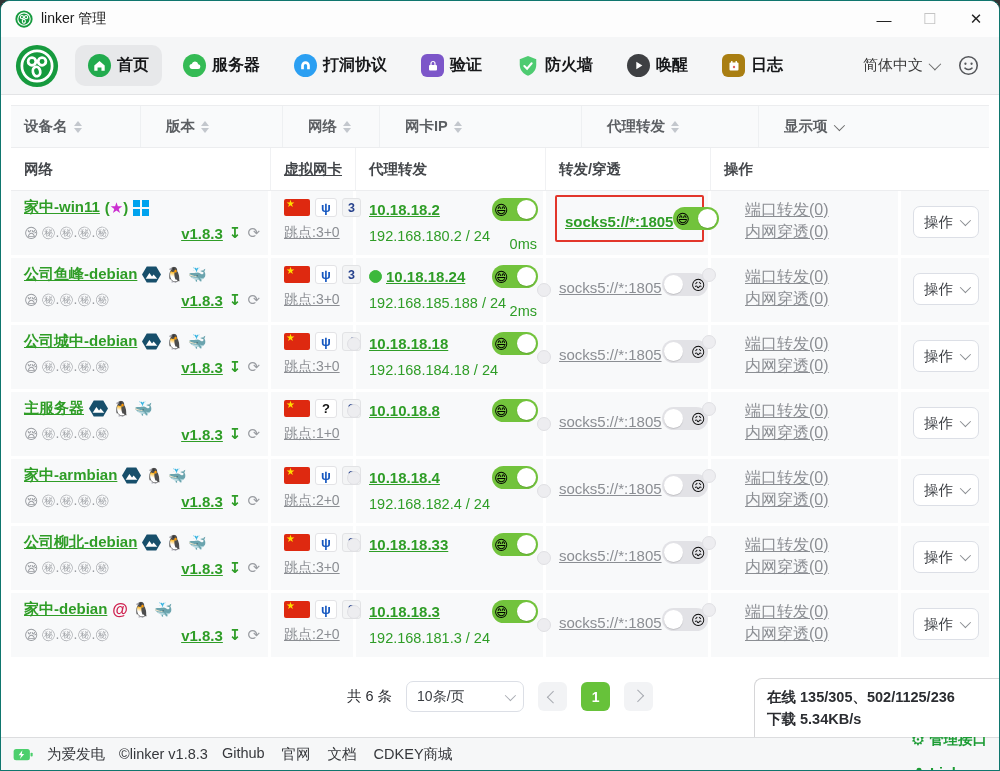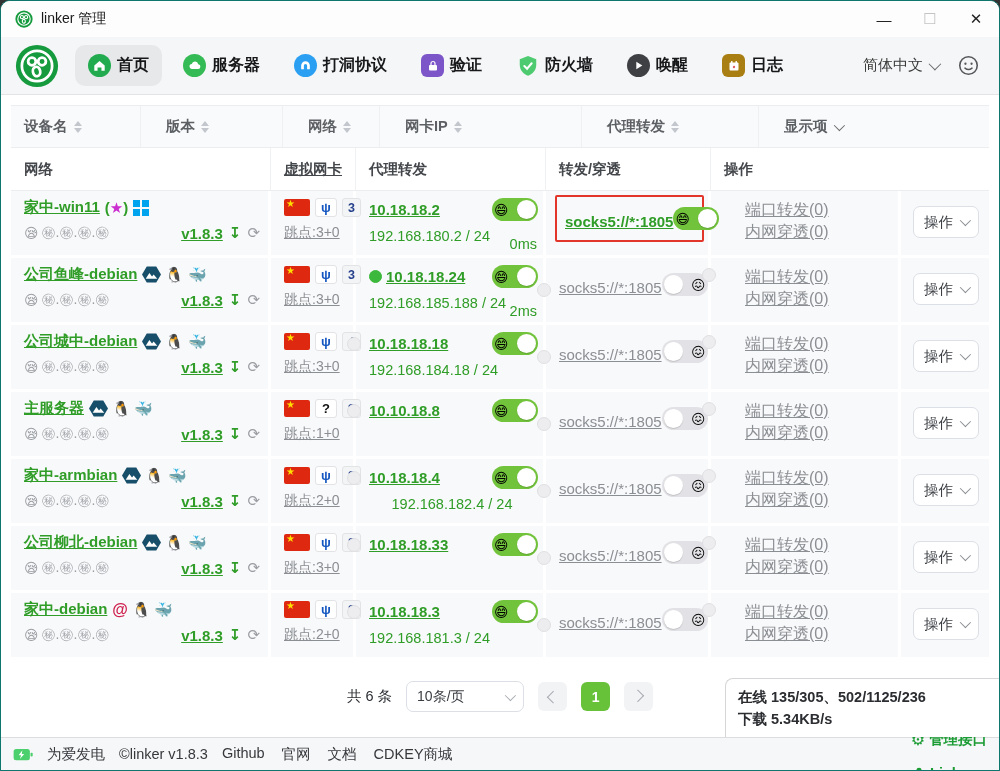--- a/index.html
+++ b/index.html
@@ -86,21 +86,21 @@
   .pagerow{display:flex;align-items:center;justify-content:center;gap:14px;margin-top:24px;}
   .totaltxt{font-size:14.5px;color:#2c2e33;}
   .sizesel{width:118px;height:31px;border:1px solid #dcdfe6;border-radius:7px;display:flex;align-items:center;justify-content:space-between;padding:0 10px;font-size:14px;color:#3a3d42;cursor:pointer;box-sizing:border-box;}
   .pgbtn{width:29px;height:29px;border-radius:6px;background:#f2f3f5;color:#a8abb2;display:flex;align-items:center;justify-content:center;font-size:14px;cursor:pointer;}
   .pgbtn.cur{background:#67c23a;color:#fff;font-weight:700;}
   .pgbtn .chev{border-color:#a8abb2;}
   .pgbtn .chev.left{transform:rotate(135deg) translateY(-1px);}
   .pgbtn .chev.right{transform:rotate(-45deg) translateY(-1px);}
 
   
-  .overlay{position:absolute;right:0;bottom:33px;width:274px;background:#fff;border:1px solid #d6d6d8;border-right:none;border-bottom:none;border-radius:8px 0 0 0;padding:7px 0 7px 12px;box-sizing:border-box;z-index:5;}
+  .overlay{position:absolute;right:0;bottom:33px;width:245px;background:#fff;border:1px solid #d6d6d8;border-right:none;border-bottom:none;border-radius:8px 0 0 0;padding:7px 0 7px 12px;box-sizing:border-box;z-index:5;}
   .overlay div{font-size:14.5px;color:#2b2d31;line-height:22px;font-weight:600;}
 
   
   .statusbar{position:absolute;left:0;right:0;bottom:0;height:33px;background:#f6f7f8;border-top:1px solid #dcdddf;display:flex;align-items:center;padding:0 12px;gap:15px;font-size:14.5px;color:#36383c;box-sizing:border-box;}
   .sbleft{display:flex;align-items:center;gap:14px;}
   .sbitem{cursor:pointer;}
   .sbstatic{cursor:default;}
   .sbspacer{flex:1;}
   .sbright{display:flex;align-items:center;gap:16px;flex-direction:column;}
   .sbgreen{color:#1c9c34;font-weight:700;display:flex;align-items:center;gap:4px;cursor:pointer;}
@@ -637,21 +637,21 @@
       <div class="l1">
         <span style="display:inline-flex;align-items:center;">
 
           <a class="iplink">10.18.18.4</a>
         </span>
         <span class="toggle on">
           <span class="face">😄</span>
           <span class="knob"></span>
         </span>
       </div>
-      <div class="l2" style="justify-content:center;">
+      <div class="l2" style="justify-content:flex-start;">
         <span class="subnet">192.168.182.4 / 24</span>
       </div>
       <span class="latency"></span>
     </div>
     <div class="cell c-proxy">
       <span class="edgedot" style="top:50%;margin-top:-7px;"></span>
       <div class="pwrap">
         <a class="proxylink">socks5://*:1805</a>
         <span class="toggle off">
                 <span class="knob"></span>

